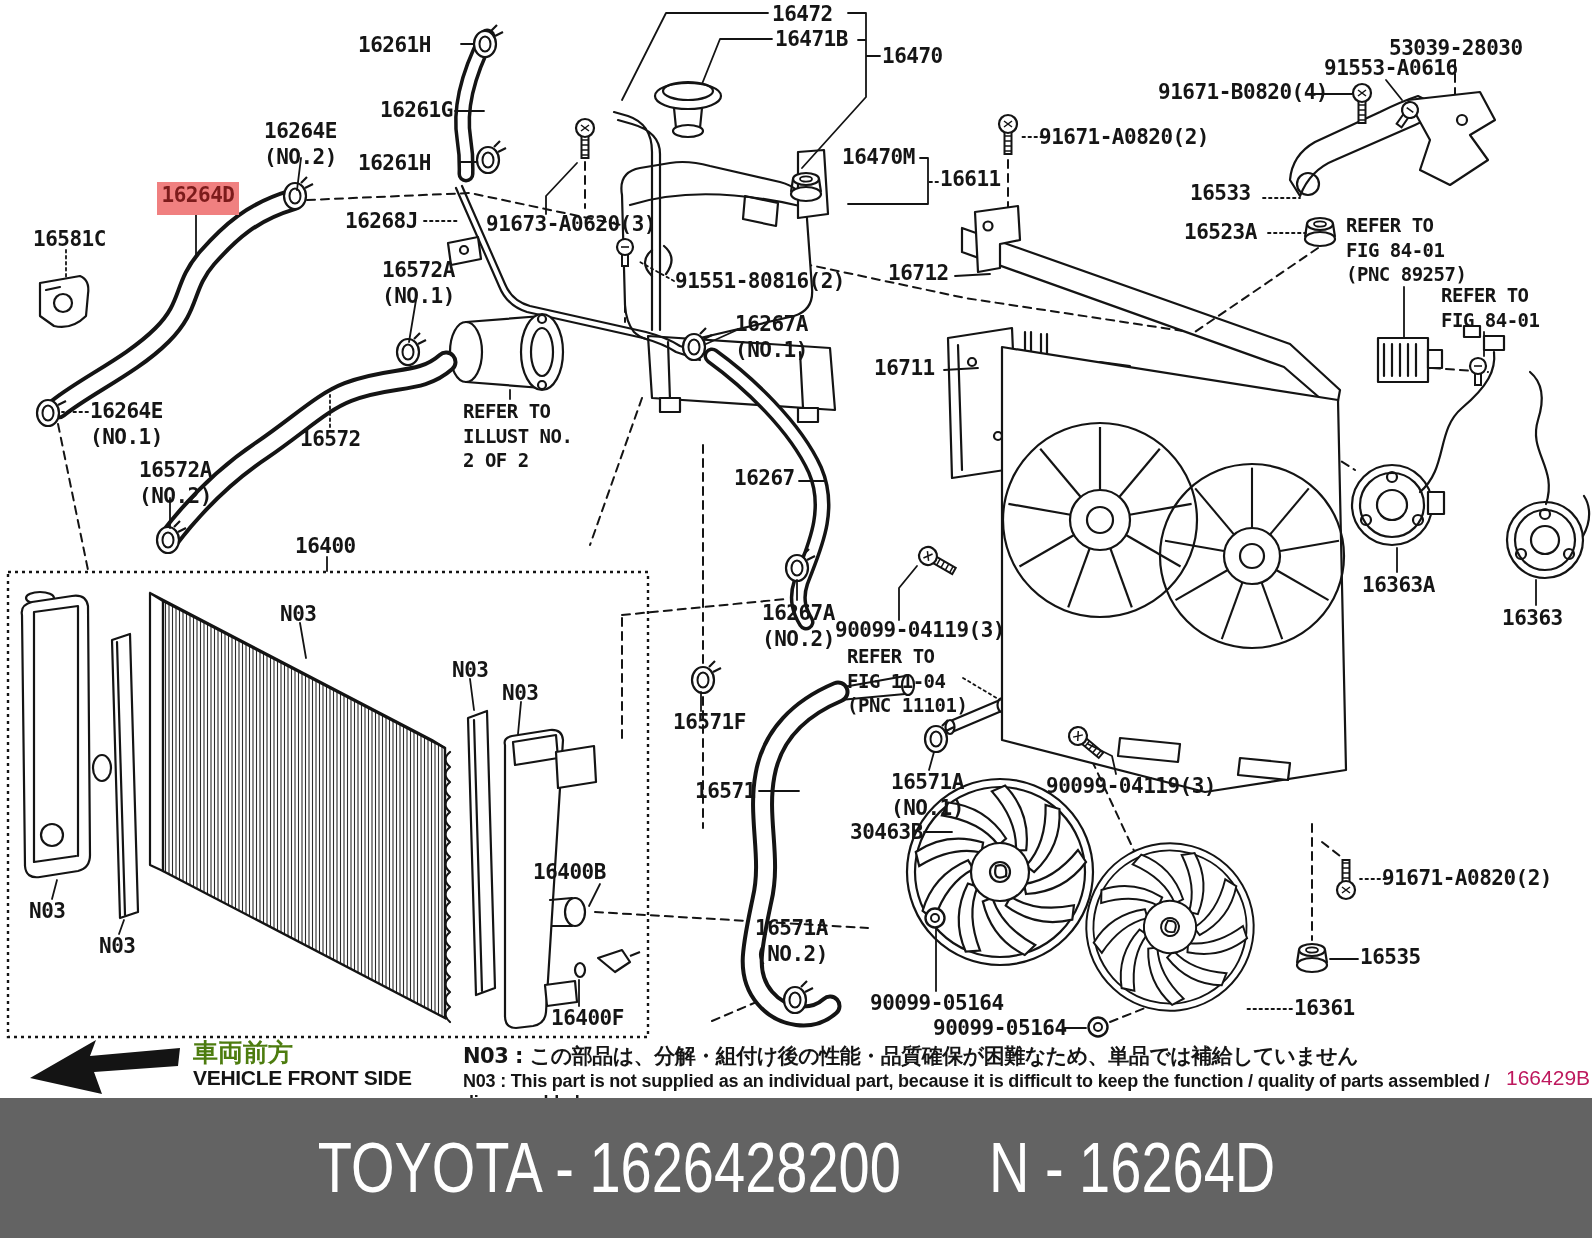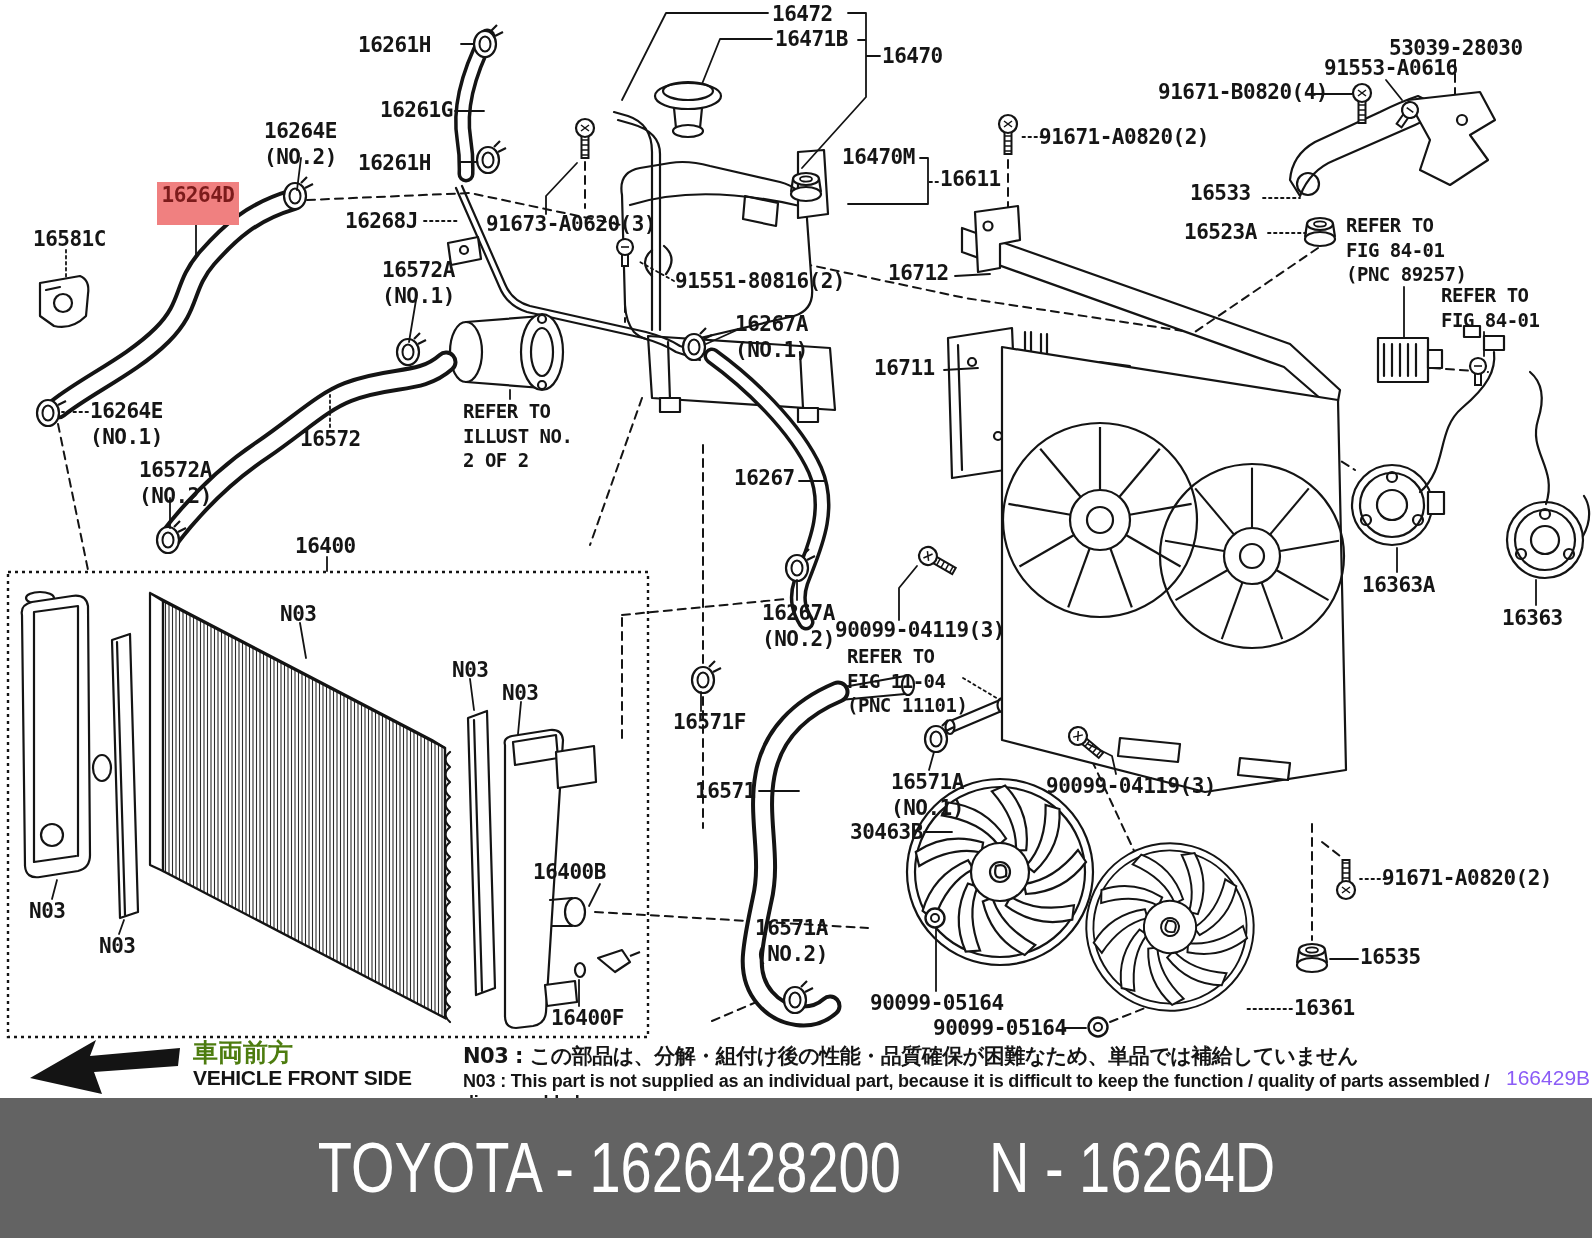--- a/index.html
+++ b/index.html
@@ -14,26 +14,26 @@
   .ld{stroke-width:1.8}
   .ho{fill:none;stroke:#141414;stroke-width:23;stroke-linecap:round}
   .hi{fill:none;stroke:#fff;stroke-width:15;stroke-linecap:round}
   .ho2{fill:none;stroke:#141414;stroke-width:17;stroke-linecap:round}
   .hi2{fill:none;stroke:#fff;stroke-width:10;stroke-linecap:round}
   
   .co{position:absolute;font:700 21px "DejaVu Sans Mono",monospace;color:#151515;
       white-space:pre-line;line-height:1.22;letter-spacing:-0.5px}
   .c{text-align:left}
   .sm{font-size:19px;line-height:1.3}
-  .hl{background:#f08080;color:#7c1b1b;text-align:center;padding:1px 4px 16px}
+  .hl{background:#f08080;color:#7c1b1b;text-align:center;padding:1px 4px 6px}
   .jp{position:absolute;font:700 25px "DejaVu Sans",sans-serif;color:#4d7c0f}
   .en{position:absolute;font:700 21px "Liberation Sans",sans-serif;color:#151515;letter-spacing:-0.3px}
   .note-jp{position:absolute;font:700 21px "DejaVu Sans",sans-serif;color:#151515;letter-spacing:-0.5px}
   .note-en{position:absolute;font:700 18px "Liberation Sans",sans-serif;color:#151515;letter-spacing:-0.2px}
-  .code{position:absolute;font:400 21px "Liberation Sans",sans-serif;color:#8b5cf6}
+  .code{position:absolute;font:400 21px "Liberation Sans",sans-serif;color:#be185d}
   
   .banner{position:absolute;left:0;top:1098px;width:1592px;height:140px;background:#636363;
           display:flex;align-items:center;justify-content:center}
   .banner-inner{display:flex;gap:110px;color:#fff;font:400 70px "Liberation Sans",sans-serif;
                 transform:scaleX(0.8);white-space:nowrap}
 </style>
 </head>
 <body>
 
 <div class="stage">

